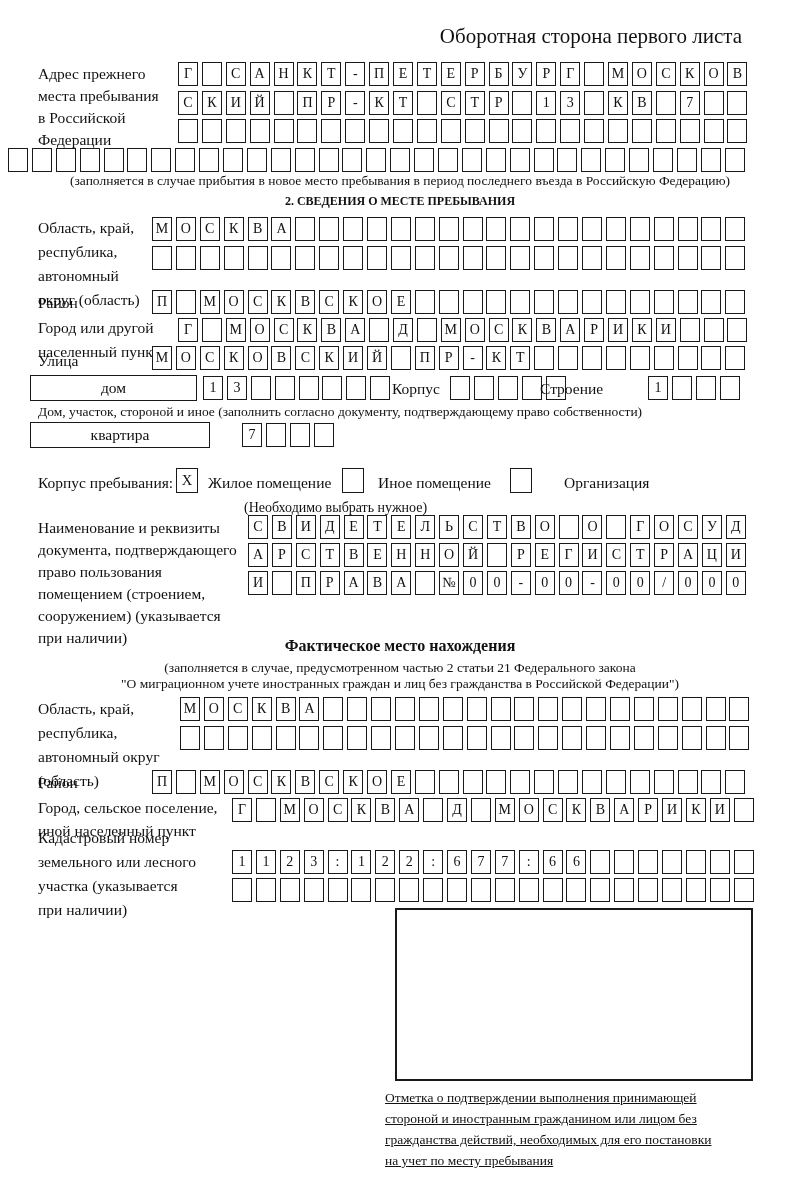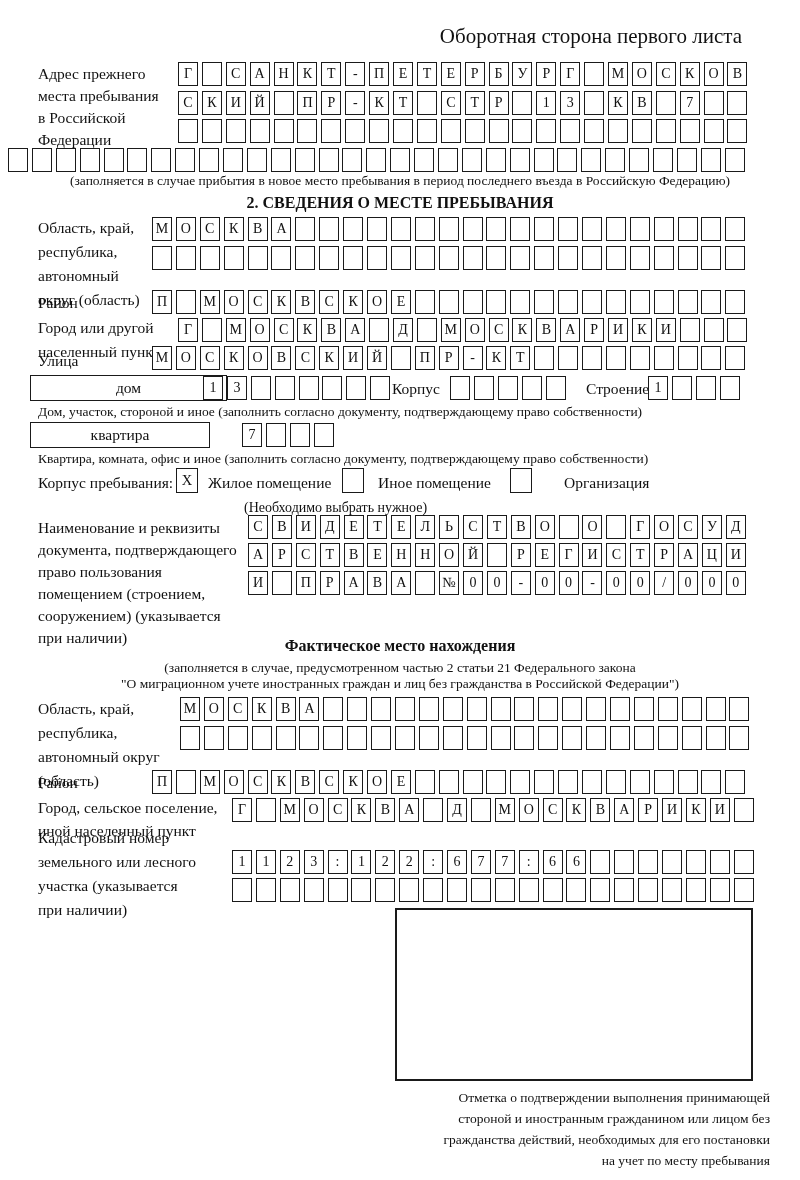--- a/index.html
+++ b/index.html
@@ -66,22 +66,23 @@
     background:#fff;
   }
   .stamp-box{
     border:2px solid #1a1a1a;
     box-sizing:border-box;
     background:#fff;
   }
   .stamp-caption{
     font-size:13.5px;
     line-height:21px;
-    text-align:right;
+    text-align:left;
     white-space:pre-line;
+    text-decoration:underline;
   }
   .hdr{font-size:21px;}
 </style>
 </head>
 <body>
 
 <div id="form-page">
 
   <div class="abs hdr" style="top:24px; right:58px;">Оборотная сторона первого листа</div>
 
@@ -195,21 +196,21 @@
       <span class="cell"></span>
       <span class="cell"></span>
       <span class="cell"></span>
       <span class="cell"></span>
       <span class="cell"></span>
       <span class="cell"></span>
       <span class="cell"></span>
     </div>
   <div class="abs caption center" style="top:173px;">(заполняется в случае прибытия в новое место пребывания в период последнего въезда в Российскую Федерацию)</div>
 
-  <div class="abs bold center" style="top:194px; font-size:16px;">2. СВЕДЕНИЯ О МЕСТЕ ПРЕБЫВАНИЯ</div>
+  <div class="abs bold center" style="top:194px; font-size:12px;">2. СВЕДЕНИЯ О МЕСТЕ ПРЕБЫВАНИЯ</div>
 
   <div class="abs label" style="top:216px; left:38px;">Область, край,
 республика,
 автономный
 округ (область)</div>
   <div class="abs cellrow" style="top:217px; left:152px;">
       <span class="cell">М</span>
       <span class="cell">О</span>
       <span class="cell">С</span>
       <span class="cell">К</span>
@@ -343,56 +344,55 @@
       <span class="cell"></span>
       <span class="cell"></span>
       <span class="cell"></span>
       <span class="cell"></span>
       <span class="cell"></span>
       <span class="cell"></span>
       <span class="cell"></span>
       <span class="cell"></span>
     </div>
 
-  <div class="abs widebox" style="top:375px; left:30px; width:197px;">дом</div>
+  <div class="abs widebox" style="top:375px; left:30px; width:167px;">дом</div>
   <div class="abs cellrow" style="top:376px; left:203px;">
       <span class="cell">1</span>
       <span class="cell">3</span>
       <span class="cell"></span>
       <span class="cell"></span>
       <span class="cell"></span>
       <span class="cell"></span>
       <span class="cell"></span>
       <span class="cell"></span>
     </div>
   <div class="abs label" style="top:377px; left:392px;">Корпус</div>
   <div class="abs cellrow" style="top:376px; left:450px;">
       <span class="cell"></span>
       <span class="cell"></span>
       <span class="cell"></span>
       <span class="cell"></span>
       <span class="cell"></span>
     </div>
-  <div class="abs label" style="top:377px; left:586px;">Строение</div>
+  <div class="abs label" style="top:377px; left:540px;">Строение</div>
   <div class="abs cellrow" style="top:376px; left:648px;">
       <span class="cell">1</span>
       <span class="cell"></span>
       <span class="cell"></span>
       <span class="cell"></span>
     </div>
   <div class="abs caption" style="top:404px; left:38px;">Дом, участок, стороной и иное (заполнить согласно документу, подтверждающему право собственности)</div>
 
   <div class="abs widebox" style="top:422px; left:30px; width:180px;">квартира</div>
   <div class="abs cellrow" style="top:423px; left:242px;">
       <span class="cell">7</span>
       <span class="cell"></span>
       <span class="cell"></span>
       <span class="cell"></span>
     </div>
-  <div class="abs caption" style="top:451px; left:38px;">Квартира, комната, офис и иное (заполнить согласно документу, подтверждающему право собственности)</div>
 
   <div class="abs label" style="top:471px; left:38px;">Корпус пребывания:</div>
   <span class="abs cbox" style="top:468px; left:176px;">X</span>
   <div class="abs label" style="top:471px; left:208px;">Жилое помещение</div>
   <span class="abs cbox" style="top:468px; left:342px;"></span>
   <div class="abs label" style="top:471px; left:378px;">Иное помещение</div>
   <span class="abs cbox" style="top:468px; left:510px;"></span>
   <div class="abs label" style="top:471px; left:556px;margin-left:8px;">Организация</div>
   <div class="abs caption" style="top:500px; left:244px; font-size:14px;">(Необходимо выбрать нужное)</div>
 

